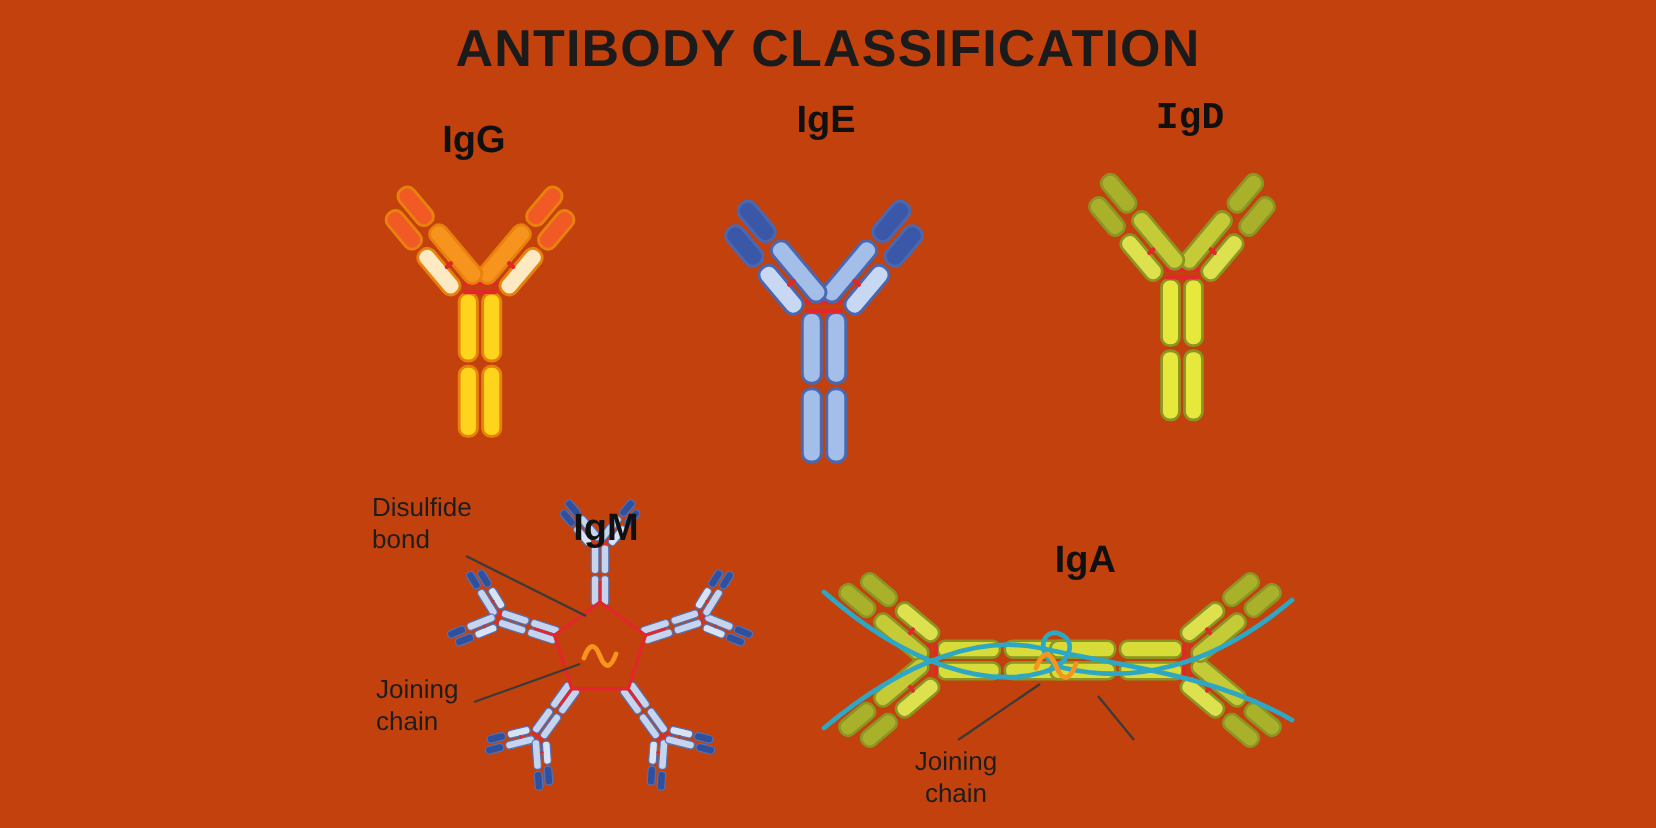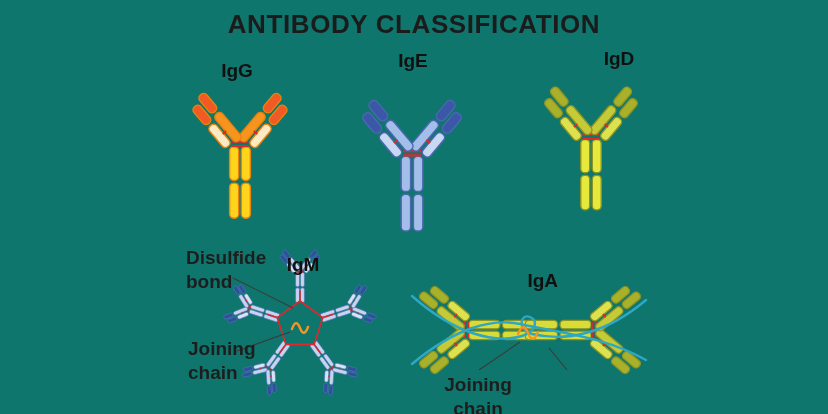--- a/index.html
+++ b/index.html
@@ -1,21 +1,21 @@
 <!DOCTYPE html>
 <html style="--title_color: #1b1b1b; --igg_arm: #F7941E; --igg_tip: #F15A24; --igg_light: #FDEAC2; --igg_stem: #FFD41C; --igg_stroke: #E8820C; --ige_arm: #A3BEE9; --ige_tip: #3A57A8; --ige_light: #C9D8F2; --ige_stem: #A3BEE9; --ige_stroke: #4A67B0; --igd_arm: #C4CB36; --igd_tip: #A9B12B; --igd_light: #DDE14E; --igd_stem: #E7E83C; --igd_stroke: #8C9423; --igm_arm: #C6D4EE; --igm_tip: #30509E; --igm_light: #D9E3F6; --igm_stem: #C6D4EE; --igm_stroke: #5273B8; --iga_arm: #C4CB36; --iga_tip: #A9B12B; --iga_light: #DDE14E; --iga_stem: #D7DC39; --iga_stroke: #8C9423; --accent_red: #E3262B; --jchain_orange: #F7941E; --secretory_teal: #2EA7C4; --leader_gray: #3A3A3A;"><head>
 <meta charset="utf-8">
 <style>
   html,body{margin:0;padding:0;background:#ffffff;}
   body{font-family:"Liberation Sans", sans-serif;}
-  .stage{position:relative;width:828px;height:414px;margin:0 auto;background:#0f766e;overflow:hidden;}
+  .stage{position:relative;width:828px;height:414px;margin:0 auto;background:#c2410c;overflow:hidden;}
   .title{position:absolute;top:9px;left:0;width:100%;text-align:center;
          font-size:26px;font-weight:bold;letter-spacing:.6px;color:var(--title_color,#1b1b1b);}
   .ab-label{position:absolute;width:70px;text-align:center;font-size:19px;font-weight:bold;color:#101010;}
-  .note{position:absolute;font-size:19px;line-height:1.25;color:#1d1d1d;font-weight:bold;}
+  .note{position:absolute;font-size:13px;line-height:1.25;color:#1d1d1d;}
   .note.center{text-align:center;}
   svg.art{position:absolute;left:0;top:0;}
 
   
   .stem{fill:var(--stem);}
   .arm{fill:var(--arm);}
   .tip{fill:var(--tip);}
   .light{fill:var(--light);}
   .stem,.arm,.tip,.light{stroke:var(--stroke);stroke-width:1.1;}
   .bond{stroke:var(--accent_red,#e3262b);stroke-width:1.6;fill:none;stroke-linecap:round;}
@@ -112,21 +112,21 @@
       <line class="leader" x1="237" y1="351" x2="290" y2="332"></line>
       <line class="leader" x1="479" y1="370" x2="520" y2="342"></line>
       <line class="leader" x1="567" y1="370" x2="549" y2="348"></line>
     </g>
   </svg>
 
   <div class="title">ANTIBODY CLASSIFICATION</div>
 
   <div class="ab-label" style="left:202px;top:48px;margin-top:12px;">IgG</div>
   <div class="ab-label" style="left:378px;top:50px;">IgE</div>
-  <div class="ab-label" style="left:584px;top:48px;">IgD</div>
+  <div class="ab-label" style="left:560px;top:48px;font-family:Liberation Mono, monospace;">IgD</div>
   <div class="ab-label" style="left:268px;top:228px;margin-top:26px;">IgM</div>
   <div class="ab-label" style="left:488px;top:270px;text-align:right;">IgA</div>
 
   <div class="note" style="left:186px;top:246px;">
     <div>Disulfide</div>
     <div>bond</div>
   </div>
 
   <div class="note" style="left:188px;top:337px;">
     <div>Joining</div>

